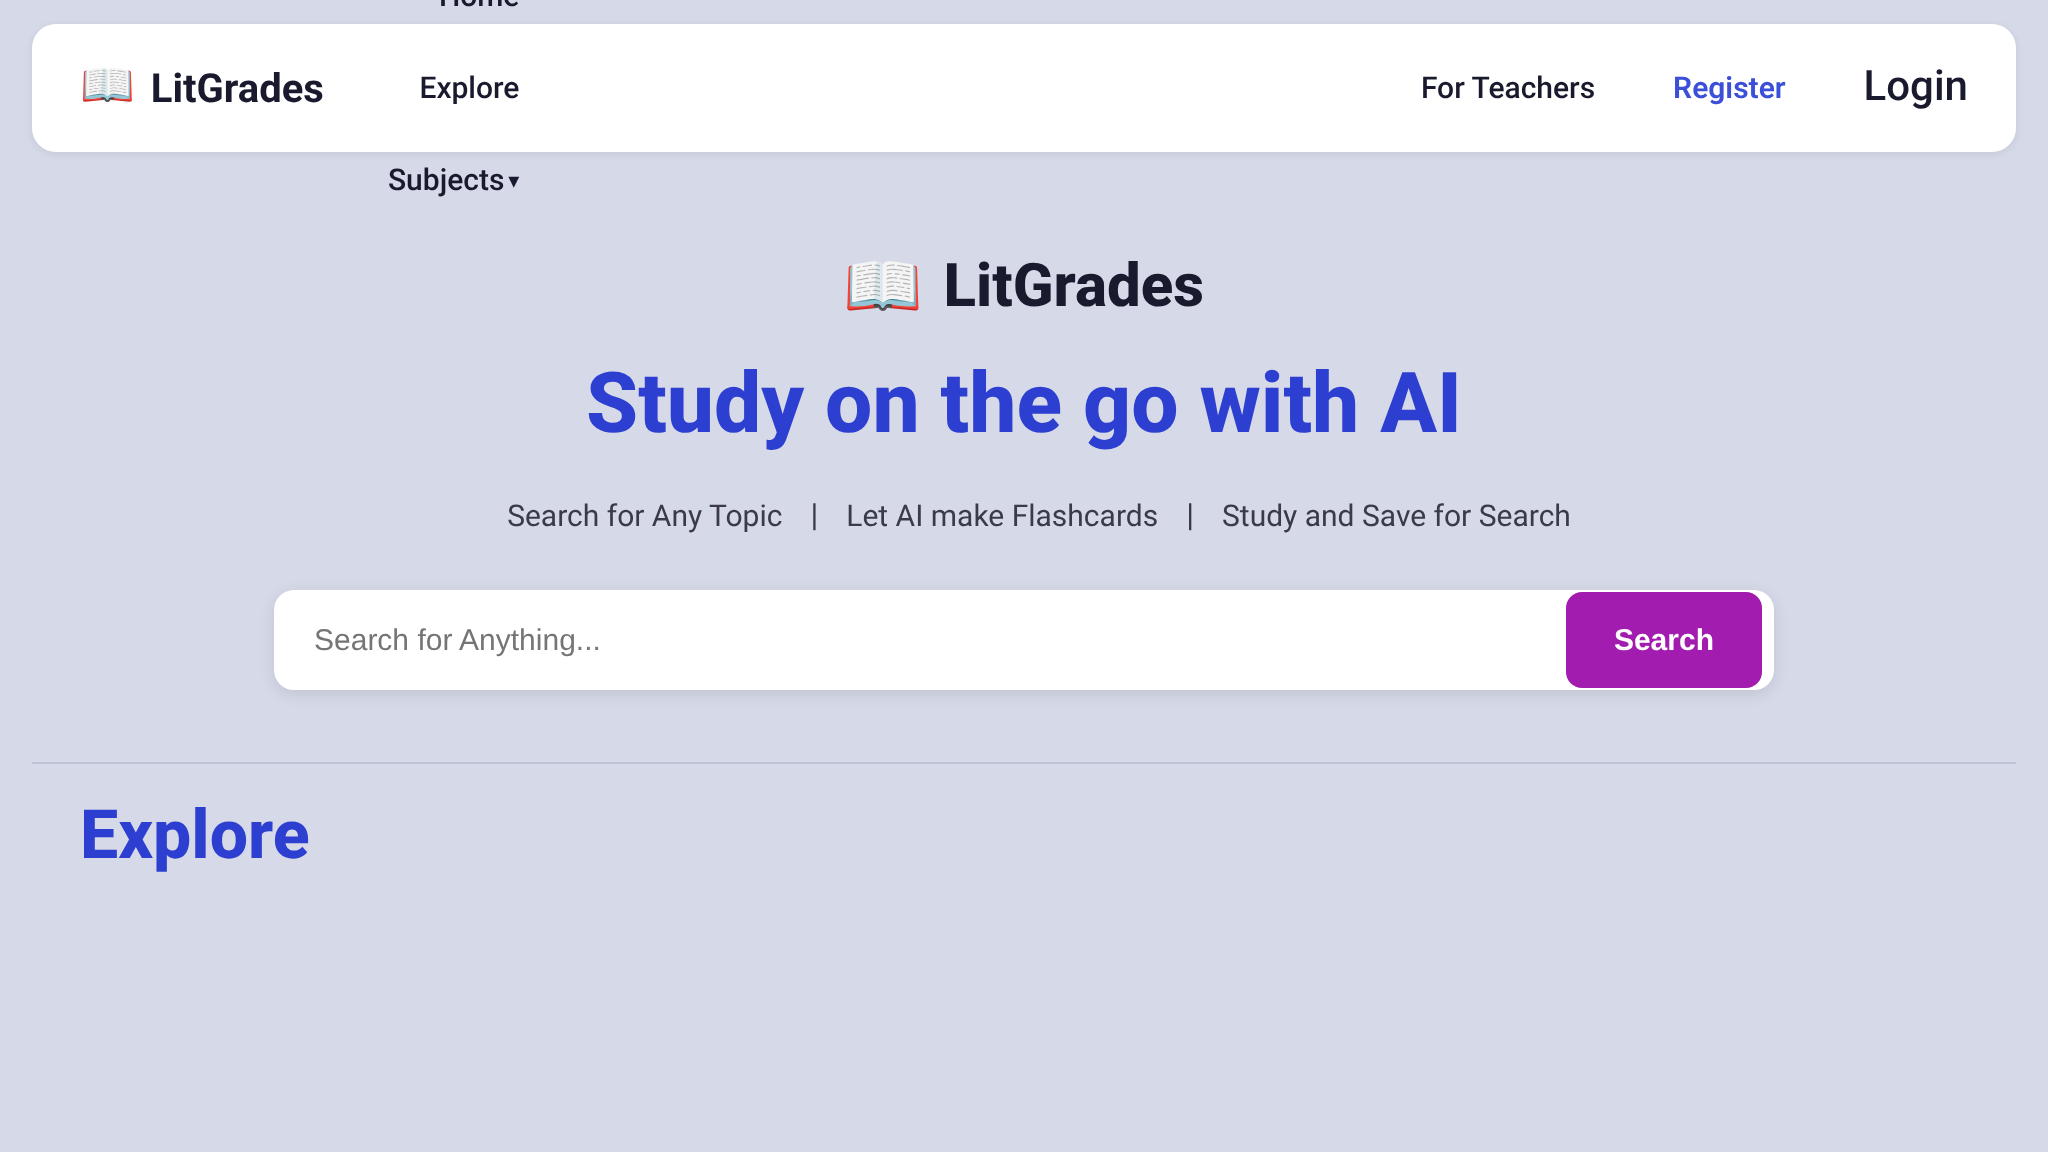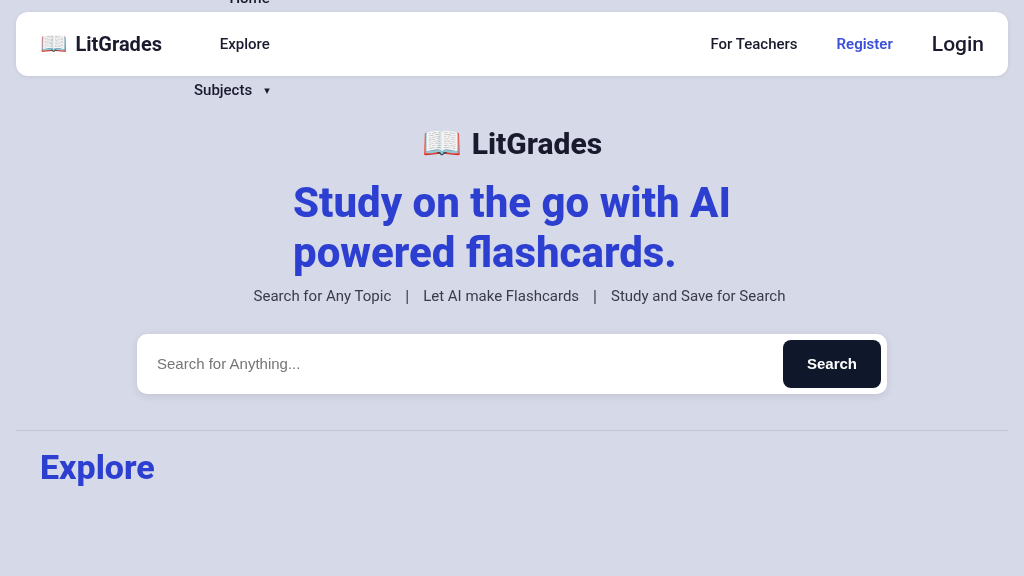--- a/index.html
+++ b/index.html
@@ -65,21 +65,21 @@
       font-size: 15px;
       font-weight: 500;
       color: #1a1a2e;
       text-decoration: none;
       cursor: pointer;
     }
 
     .nav-link-subjects {
       display: flex;
       align-items: center;
-      gap: 12px;
+      gap: 2px;
       font-size: 15px;
       font-weight: 500;
       color: #1a1a2e;
       cursor: pointer;
     }
 
     .chevron-icon {
       font-size: 11px;
       color: #1a1a2e;
     }
@@ -134,23 +134,23 @@
     .hero-logo-text {
       font-size: 30px;
       font-weight: 800;
       color: #1a1a2e;
     }
 
     .hero-headline {
       font-size: 42px;
       font-weight: 800;
       color: #2d3fd0;
-      text-align: left;
+      text-align: right;
       line-height: 1.2;
-      margin-bottom: 8px;
+      margin-bottom: 20px;
       max-width: 700px;
     }
 
     .hero-subtext {
       display: flex;
       align-items: center;
       gap: 14px;
       font-size: 15px;
       color: #3a3a4a;
       margin-bottom: 28px;
@@ -162,39 +162,39 @@
       font-size: 16px;
     }
 
     
     .search-container {
       display: flex;
       align-items: center;
       background: #ffffff;
       border-radius: 10px;
       width: 750px;
-      height: 60px;
+      height: 50px;
       padding: 0 6px 0 0;
       box-shadow: 0 2px 8px rgba(0,0,0,0.1);
     }
 
     .search-input {
       flex: 1;
       border: none;
       outline: none;
       font-size: 15px;
       color: #888;
       padding: 0 20px;
       background: transparent;
       height: 100%;
       border-radius: 10px 0 0 10px;
     }
 
     .search-button {
-      background: #0f172a;
+      background: #a21caf;
       color: #ffffff;
       border: none;
       border-radius: 8px;
       padding: 12px 24px;
       font-size: 15px;
       font-weight: 600;
       cursor: pointer;
       height: 48px;
       white-space: nowrap;
     }
@@ -245,21 +245,20 @@
 </nav>
 
 <section class="hero">
   <div class="hero-logo">
     <span class="hero-logo-icon">📖</span>
     <span class="hero-logo-text">LitGrades</span>
   </div>
 
   <h1 class="hero-headline">
     <span>Study on the go with AI</span><br>
-    <span>powered flashcards.</span>
   </h1>
 
   <div class="hero-subtext">
     <span>Search for Any Topic</span>
     <span class="hero-subtext-divider">|</span>
     <span>Let AI make Flashcards</span>
     <span class="hero-subtext-divider">|</span>
     <span>Study and Save for Search</span>
   </div>
 

